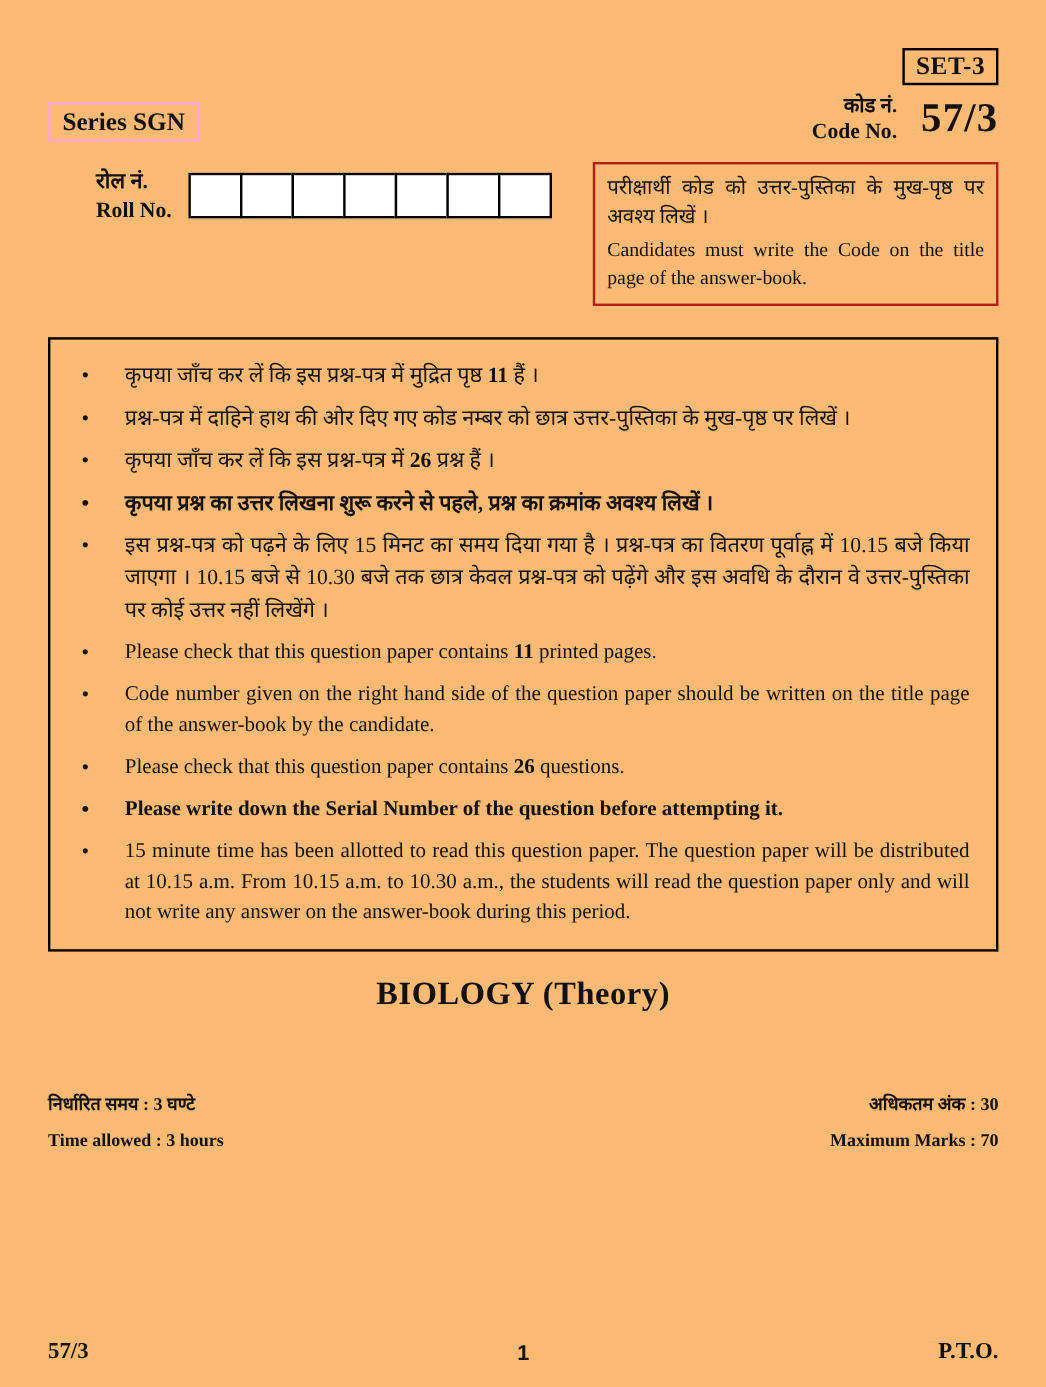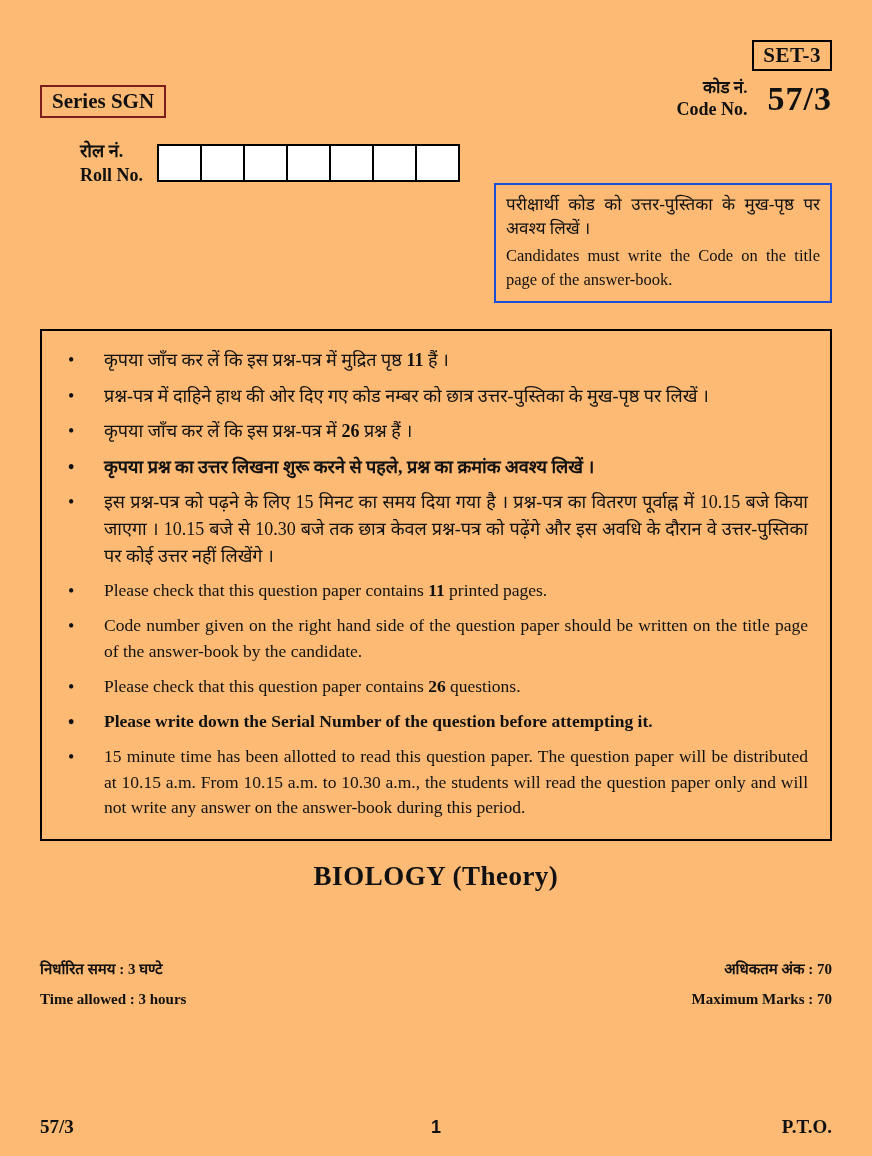--- a/index.html
+++ b/index.html
@@ -17,42 +17,42 @@
     overflow: hidden;
   }
   
   .row-set { display: flex; justify-content: flex-end; }
   .set-box {
     border: 2px solid #000; font-weight: bold; font-size: 21px;
     padding: 1px 9px; letter-spacing: 0.5px;
   }
   .row-series { display: flex; justify-content: space-between; align-items: flex-start; margin-top: 6px; }
   .series-box {
-    border: 2px solid #7f1d1d; font-weight: bold; font-size: 21px;
+    border: 2px solid #f9a8d4; font-weight: bold; font-size: 21px;
     padding: 2px 10px; margin-top: 8px;
   }
   .code-group { display: flex; align-items: center; gap: 20px; }
   .code-labels { text-align: right; line-height: 1.25; }
   .code-label-hi { font-size: 17px; font-weight: bold; }
   .code-label-en { font-size: 18px; font-weight: bold; }
   .code-value { font-size: 34px; font-weight: bold; letter-spacing: 1px; }
   .row-roll { display: flex; justify-content: space-between; align-items: flex-start; margin-top: 14px; }
   .roll-group { display: flex; align-items: center; gap: 14px; margin-top: 4px; margin-left: 40px; }
   .roll-labels { line-height: 1.35; }
   .roll-label-hi { font-size: 18px; font-weight: bold; }
   .roll-label-en { font-size: 18px; font-weight: bold; }
   .roll-boxes { display: flex; }
   .roll-cell {
     width: 45px; height: 38px; border: 2px solid #000; box-sizing: border-box;
     background: #fff;
   }
   .roll-cell + .roll-cell { margin-left: -2px; }
   .note-box {
-    border: 2px solid #1d4ed8; width: 338px; box-sizing: border-box;
-    padding: 8px 10px 9px 10px; line-height: 1.45; margin-top: 48px;
+    border: 2px solid #b91c1c; width: 338px; box-sizing: border-box;
+    padding: 8px 10px 9px 10px; line-height: 1.45;
   }
   .note-hi { font-size: 17px; text-align: justify; }
   .note-en { font-size: 16.5px; text-align: justify; margin-top: 2px; }
   
   .instructions-box {
     border: 2px solid #000; margin-top: 26px;
     padding: 16px 22px 18px 0;
   }
   .instructions-box ul { list-style: none; margin: 0; padding: 0; }
   .instructions-box li {
@@ -153,21 +153,21 @@
   </div>
 
   <h2 class="title-en">BIOLOGY (Theory)</h2>
 
   <div class="meta-row">
     <div class="meta-col left">
       <div>निर्धारित समय : 3 घण्टे</div>
       <div>Time allowed : 3 hours</div>
     </div>
     <div class="meta-col right">
-      <div>अधिकतम अंक : 70</div>
+      <div>अधिकतम अंक : 30</div>
       <div>Maximum Marks : 70</div>
     </div>
   </div>
 
   <div class="footer-row">
     <div class="footer-left">57/3</div>
     <div class="footer-center">1</div>
     <div class="footer-right">P.T.O.</div>
   </div>
 

